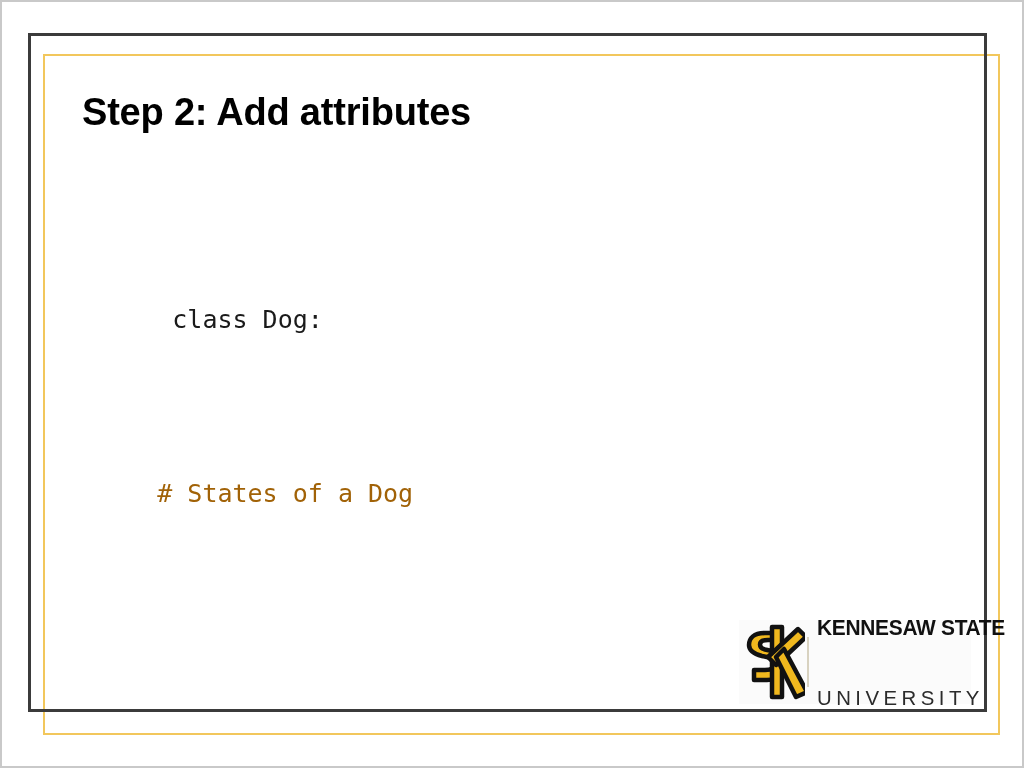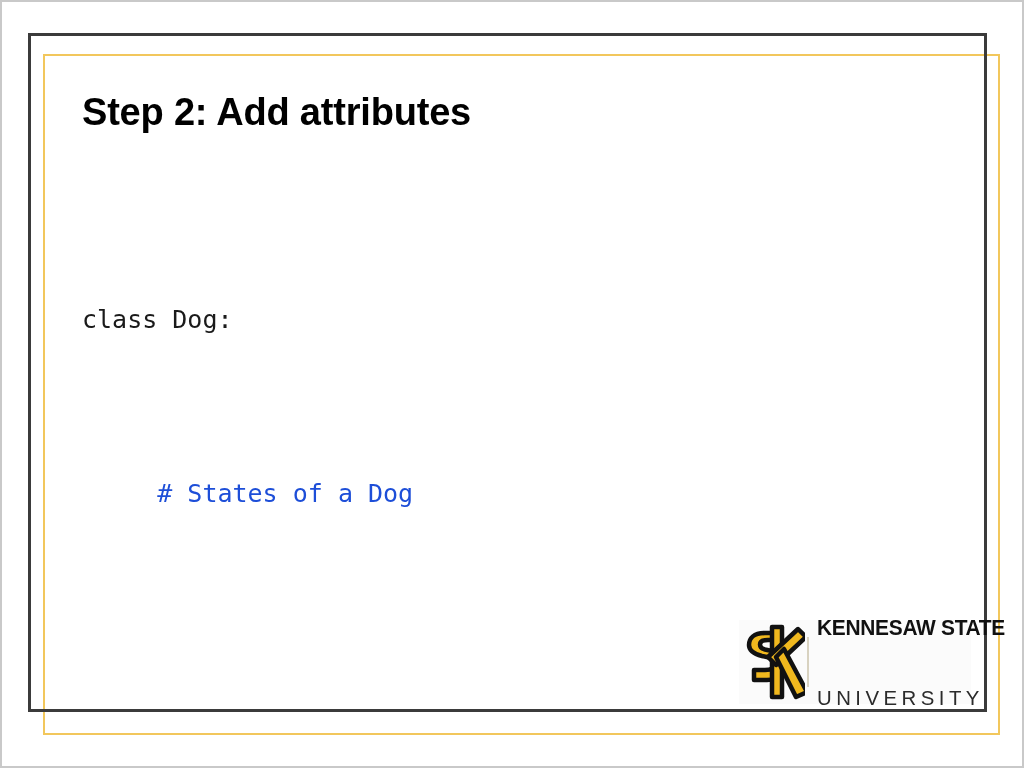--- a/index.html
+++ b/index.html
@@ -78,23 +78,24 @@
     top: 165px;
     font-family: "DejaVu Sans Mono", "Liberation Mono", monospace;
     font-size: 25px;
     line-height: 43.5px;
     color: #1a1a1a;
     white-space: pre;
   }
   .code-line {
     white-space: pre;
     height: 43.5px;
+    text-align: center;
   }
   .tok-comment {
-    color: #1d4ed8;
+    color: #a16207;
   }
 
   
   .ksu-logo {
     position: absolute;
     left: 737px;
     top: 618px;
     width: 232px;
     height: 84px;
     display: flex;

